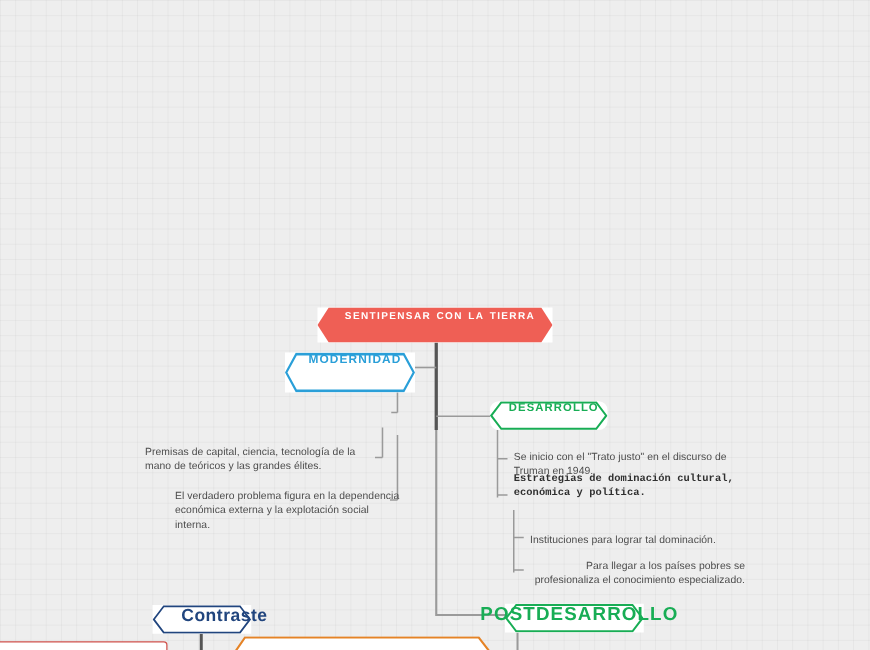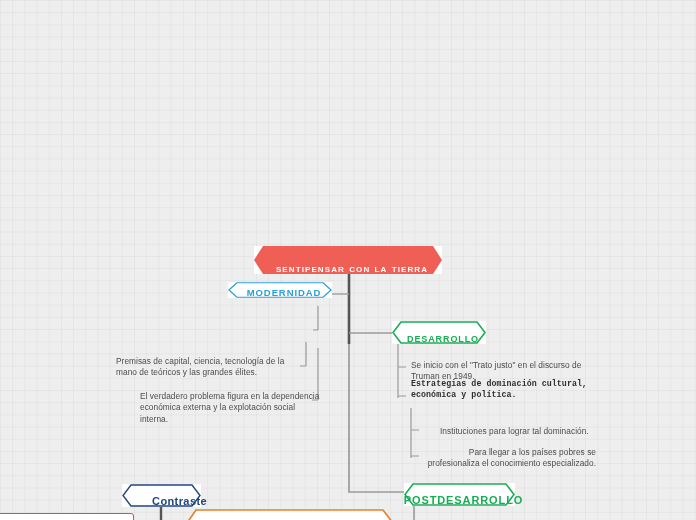--- a/index.html
+++ b/index.html
@@ -17,21 +17,21 @@
       linear-gradient(to right, rgba(0,0,0,0.035) 1px, transparent 1px),
       linear-gradient(to bottom, rgba(0,0,0,0.035) 1px, transparent 1px);
     background-size:12.2px 12.2px;
     overflow:hidden;
   }
   .svg-layer{position:absolute;left:0;top:0;width:696px;height:520px;}
 
   
   .hex{
     position:absolute;
-    display:flex;align-items:flex-end;justify-content:center;
+    display:flex;align-items:flex-start;justify-content:center;
     box-sizing:border-box;
     background:#ffffff;
     white-space:nowrap;
     padding-left:8px;
   }
   .hex .hexbg{position:absolute;left:0;top:0;width:100%;height:100%;}
   .hex .txt{position:relative;z-index:2;}
 
   
   .root-banner{
@@ -39,31 +39,31 @@
   }
   .root-banner .txt{
     color:#ffffff;
     font-size:11.5px;
     font-weight:bold;
     letter-spacing:1.1px;
     font-variant:small-caps;
     text-transform:lowercase;
   }
 
-  .node-modernidad{left:228px;top:282px;width:104px;height:16px;}
+  .node-modernidad{left:228px;top:282px;width:104px;height:32px;}
   .node-modernidad .txt{color:#2a9fd8;font-size:9.5px;font-weight:bold;letter-spacing:0.9px;}
 
-  .node-desarrollo{left:392px;top:321px;width:94px;height:23px;}
+  .node-desarrollo{left:392px;top:321px;width:94px;height:23px;border-radius:7px;}
   .node-desarrollo .txt{color:#18ad55;font-size:9px;font-weight:bold;letter-spacing:0.9px;}
 
   .node-contraste{left:122px;top:484px;width:79px;height:23px;}
-  .node-contraste .txt{color:#21457e;font-size:11px;font-weight:bold;letter-spacing:0.4px;margin-left:28px;}
+  .node-contraste .txt{color:#21457e;font-size:14px;font-weight:bold;letter-spacing:0.4px;margin-left:28px;}
 
   .node-postdesarrollo{left:404px;top:483px;width:111px;height:23px;}
-  .node-postdesarrollo .txt{color:#18ad55;font-size:11px;font-weight:bold;letter-spacing:0.9px;}
+  .node-postdesarrollo .txt{color:#18ad55;font-size:15px;font-weight:bold;letter-spacing:0.9px;}
 
   
   .leaf{
     position:absolute;
     color:#4c4c4c;
     line-height:1.38;
     font-size:8.3px;
     letter-spacing:0.05px;
   }
   .leaf.bold{color:#2f2f2f;font-weight:bold;}
@@ -124,21 +124,21 @@
 
   <div class="hex node-desarrollo">
     <svg class="hexbg" viewBox="0 0 94 23" preserveAspectRatio="none">
       <polygon points="9,1 85,1 93,11.5 85,22 9,22 1,11.5" fill="#ffffff" stroke="#18ad55" stroke-width="1.6"></polygon>
     </svg>
     <span class="txt">DESARROLLO</span>
   </div>
 
   <div class="leaf" style="left:411px;top:360px;width:175px;">Se inicio con el "Trato justo" en el discurso de Truman en 1949.</div>
   <div class="leaf bold" style="left:411px;top:378px;width:180px;font-family:Liberation Mono, monospace;">Estrategias de dominación cultural, económica y política.</div>
-  <div class="leaf" style="left:440px;top:426px;width:175px;">Instituciones para lograr tal dominación.</div>
+  <div class="leaf" style="left:424px;top:426px;width:175px;">Instituciones para lograr tal dominación.</div>
   <div class="leaf" style="left:424px;top:447px;width:172px;text-align:right;">Para llegar a los países pobres se profesionaliza el conocimiento especializado.</div>
 
   <div class="hex node-contraste">
     <svg class="hexbg" viewBox="0 0 79 23" preserveAspectRatio="none">
       <polygon points="9,1 70,1 78,11.5 70,22 9,22 1,11.5" fill="#ffffff" stroke="#21457e" stroke-width="1.4"></polygon>
     </svg>
     <span class="txt">Contraste</span>
   </div>
 
   <div class="hex node-postdesarrollo">

